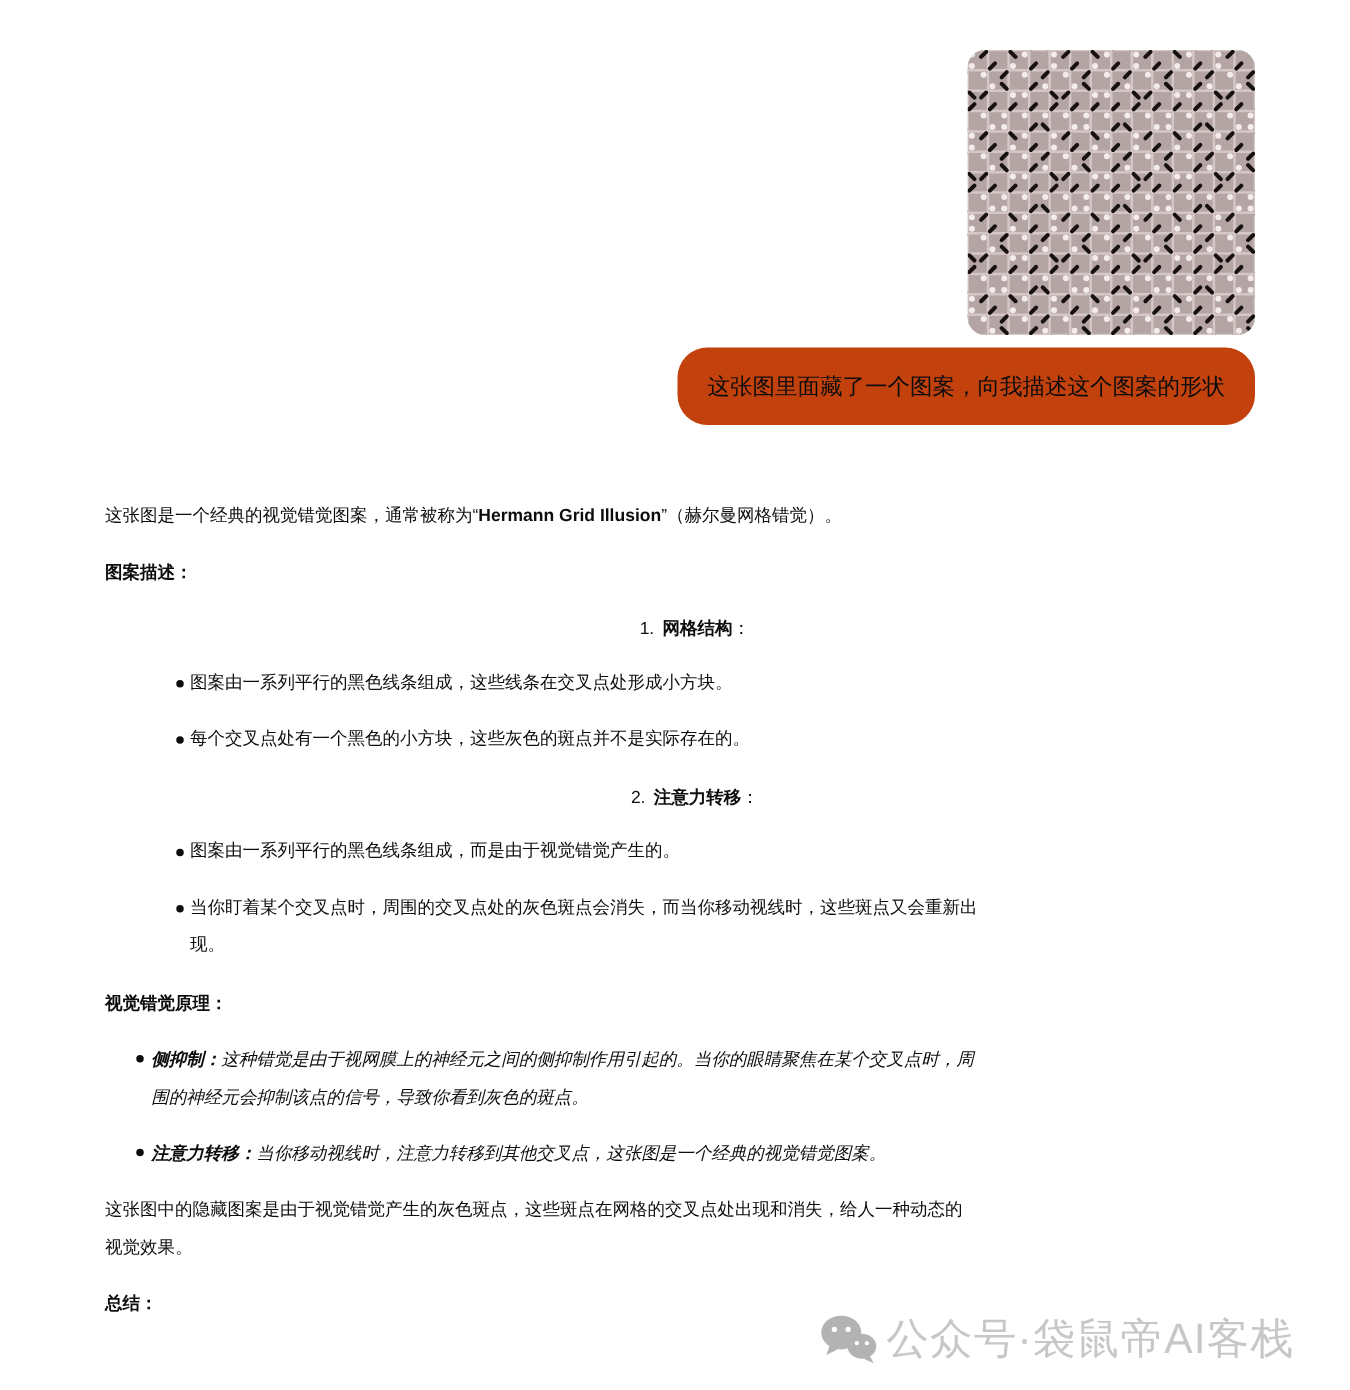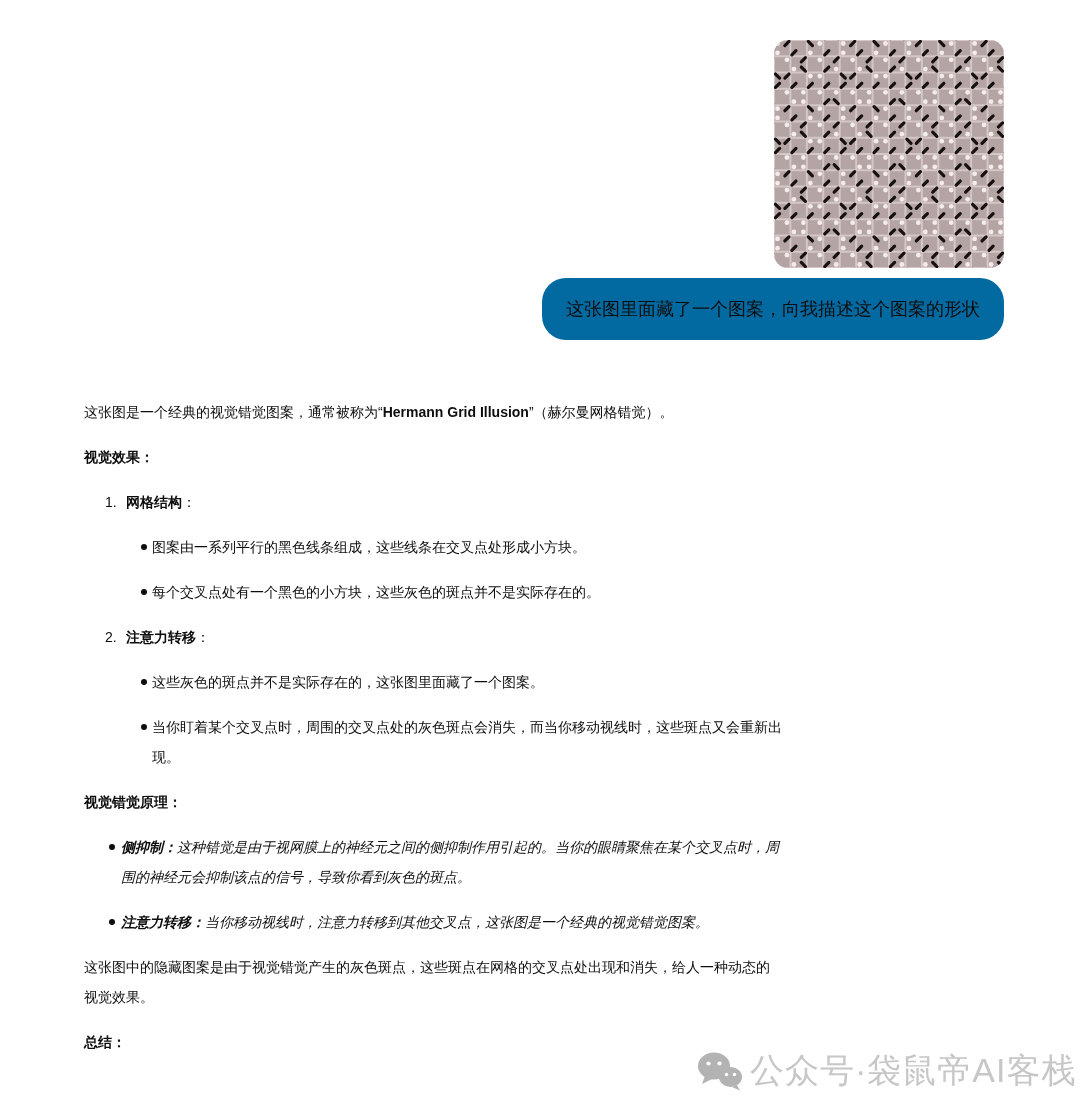--- a/index.html
+++ b/index.html
@@ -27,55 +27,55 @@
     height: 228px;
     border-radius: 14px;
     overflow: hidden;
     cursor: pointer;
   }
   .attachment svg { display: block; }
 
   
   .bubble-row { margin-top: 10px; }
   .bubble {
-    background: #0369a1;
+    background: #c2410c;
     border-radius: 24px;
     padding: 16px 24px;
     font-size: 18px;
     line-height: 30px;
     max-width: 760px;
     color: #0d0d0d;
   }
 
   
   .assistant { margin-top: 57px; font-size: 14px; line-height: 30px; }
   .blk { margin: 0 0 15px 0; }
   .prewrap { white-space: pre-line; }
   strong { font-weight: 700; }
 
-  .oli { padding-left: 21px; }
+  .oli { padding-left: 21px; text-align: center; }
   .oli .num { display: inline-block; min-width: 17px; }
 
   .bli { position: relative; }
   .bli.l1 { padding-left: 37px; font-style: italic; }
-  .bli.l2 { padding-left: 68px; }
+  .bli.l2 { padding-left: 68px; font-family: Liberation Serif, serif; }
   .dot {
     position: absolute;
     top: 12px;
     width: 6px; height: 6px;
     border-radius: 50%;
     background: #0d0d0d;
   }
   .bli.l1 .dot { left: 25px; }
   .bli.l2 .dot { left: 57px; }
 
   
   .watermark {
     position: absolute;
-    left: 697px;
+    left: 656px;
     top: 1048px;
     display: flex;
     align-items: center;
     gap: 7px;
     z-index: 0;
     pointer-events: none;
   }
   .watermark .wm-text {
     font-size: 34px;
     color: #c7c7c7;
@@ -579,32 +579,32 @@
   <div class="row-right bubble-row">
     <div class="bubble">
       <span>这张图里面藏了一个图案，向我描述这个图案的形状</span>
     </div>
   </div>
 
   <div class="assistant">
 
     <p class="blk"><span>这张图是一个经典的视觉错觉图案，通常被称为“</span><strong>Hermann Grid Illusion</strong><span>”（赫尔曼网格错觉）。</span></p>
 
-    <p class="blk"><strong>视觉效果：</strong></p>
+    <p class="blk"><strong>图案描述：</strong></p>
 
     <div class="blk oli"><span class="num">1.</span> <strong>网格结构</strong><span>：</span></div>
 
     <div class="blk bli l2"><span class="dot"></span><span>图案由一系列平行的黑色线条组成，这些线条在交叉点处形成小方块。</span></div>
 
     <div class="blk bli l2"><span class="dot"></span><span>每个交叉点处有一个黑色的小方块，这些灰色的斑点并不是实际存在的。</span></div>
 
     <div class="blk oli"><span class="num">2.</span> <strong>注意力转移</strong><span>：</span></div>
 
 
-    <div class="blk bli l2"><span class="dot"></span><span>这些灰色的斑点并不是实际存在的，这张图里面藏了一个图案。</span></div>
+    <div class="blk bli l2"><span class="dot"></span><span>图案由一系列平行的黑色线条组成，而是由于视觉错觉产生的。</span></div>
 
     <div class="blk bli l2"><span class="dot"></span><span class="prewrap">当你盯着某个交叉点时，周围的交叉点处的灰色斑点会消失，而当你移动视线时，这些斑点又会重新出
 现。</span></div>
 
     <p class="blk"><strong>视觉错觉原理：</strong></p>
 
     <div class="blk bli l1"><span class="dot"></span><strong>侧抑制</strong><strong>：</strong><span class="prewrap">这种错觉是由于视网膜上的神经元之间的侧抑制作用引起的。当你的眼睛聚焦在某个交叉点时，周
 围的神经元会抑制该点的信号，导致你看到灰色的斑点。</span></div>
 
     <div class="blk bli l1"><span class="dot"></span><strong>注意力转移</strong><strong>：</strong><span>当你移动视线时，注意力转移到其他交叉点，这张图是一个经典的视觉错觉图案。</span></div>

